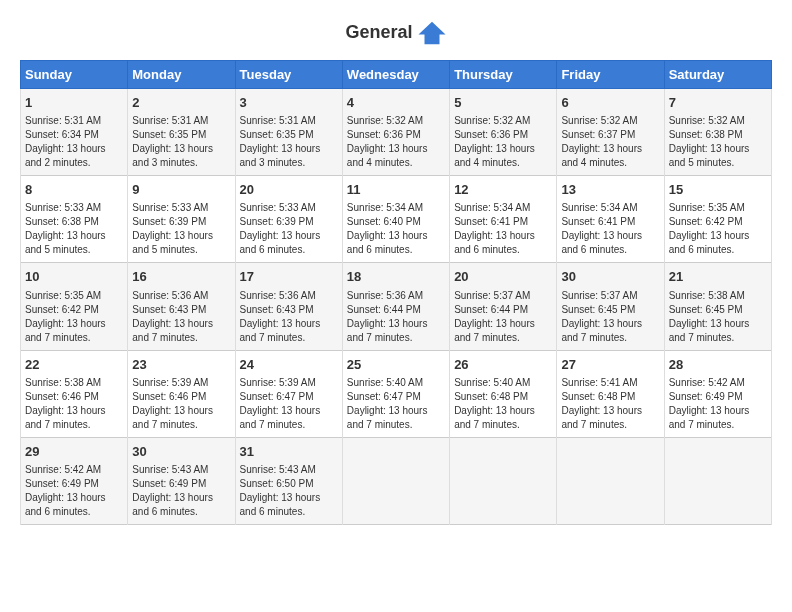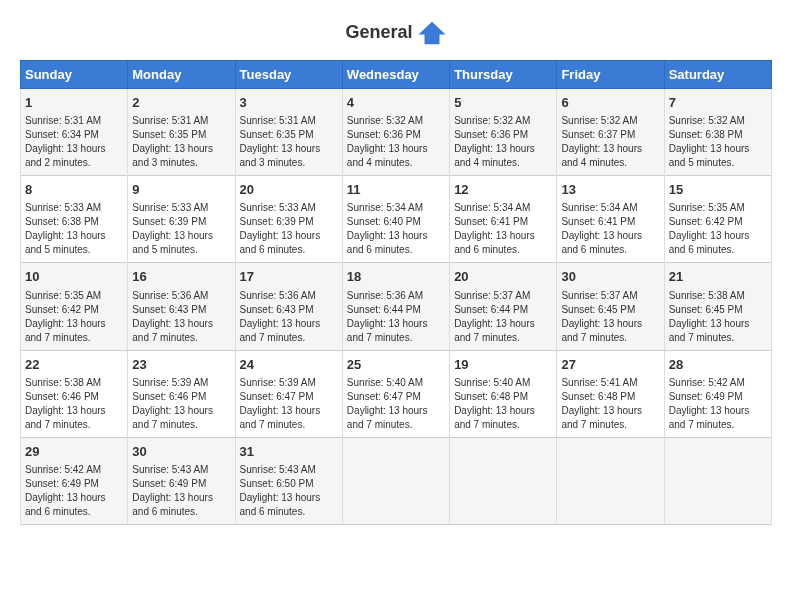--- a/index.html
+++ b/index.html
@@ -157,21 +157,21 @@
           <td><span class="day-num">18</span><span class="cell-text">Sunrise: 5:36 AM<br>Sunset: 6:44 PM<br>Daylight: 13 hours and 7 minutes.</span></td>
           <td><span class="day-num">20</span><span class="cell-text">Sunrise: 5:37 AM<br>Sunset: 6:44 PM<br>Daylight: 13 hours and 7 minutes.</span></td>
           <td><span class="day-num">30</span><span class="cell-text">Sunrise: 5:37 AM<br>Sunset: 6:45 PM<br>Daylight: 13 hours and 7 minutes.</span></td>
           <td><span class="day-num">21</span><span class="cell-text">Sunrise: 5:38 AM<br>Sunset: 6:45 PM<br>Daylight: 13 hours and 7 minutes.</span></td>
         </tr>
         <tr>
           <td><span class="day-num">22</span><span class="cell-text">Sunrise: 5:38 AM<br>Sunset: 6:46 PM<br>Daylight: 13 hours and 7 minutes.</span></td>
           <td><span class="day-num">23</span><span class="cell-text">Sunrise: 5:39 AM<br>Sunset: 6:46 PM<br>Daylight: 13 hours and 7 minutes.</span></td>
           <td><span class="day-num">24</span><span class="cell-text">Sunrise: 5:39 AM<br>Sunset: 6:47 PM<br>Daylight: 13 hours and 7 minutes.</span></td>
           <td><span class="day-num">25</span><span class="cell-text">Sunrise: 5:40 AM<br>Sunset: 6:47 PM<br>Daylight: 13 hours and 7 minutes.</span></td>
-          <td><span class="day-num">19</span><span class="cell-text">Sunrise: 5:40 AM<br>Sunset: 6:48 PM<br>Daylight: 13 hours and 7 minutes.</span></td>
+          <td><span class="day-num">26</span><span class="cell-text">Sunrise: 5:40 AM<br>Sunset: 6:48 PM<br>Daylight: 13 hours and 7 minutes.</span></td>
           <td><span class="day-num">27</span><span class="cell-text">Sunrise: 5:41 AM<br>Sunset: 6:48 PM<br>Daylight: 13 hours and 7 minutes.</span></td>
           <td><span class="day-num">28</span><span class="cell-text">Sunrise: 5:42 AM<br>Sunset: 6:49 PM<br>Daylight: 13 hours and 7 minutes.</span></td>
         </tr>
         <tr>
           <td><span class="day-num">29</span><span class="cell-text">Sunrise: 5:42 AM<br>Sunset: 6:49 PM<br>Daylight: 13 hours and 6 minutes.</span></td>
           <td><span class="day-num">30</span><span class="cell-text">Sunrise: 5:43 AM<br>Sunset: 6:49 PM<br>Daylight: 13 hours and 6 minutes.</span></td>
           <td><span class="day-num">31</span><span class="cell-text">Sunrise: 5:43 AM<br>Sunset: 6:50 PM<br>Daylight: 13 hours and 6 minutes.</span></td>
           <td class="empty-cell" style="background: rgb(245, 245, 245);"></td>
           <td class="empty-cell" style="background: rgb(245, 245, 245);"></td>
           <td class="empty-cell" style="background: rgb(245, 245, 245);"></td>

